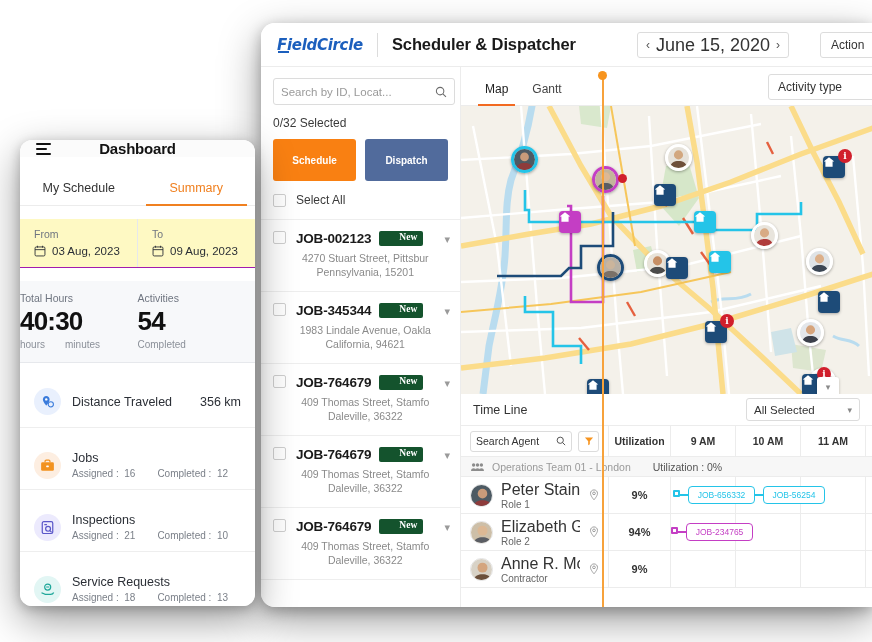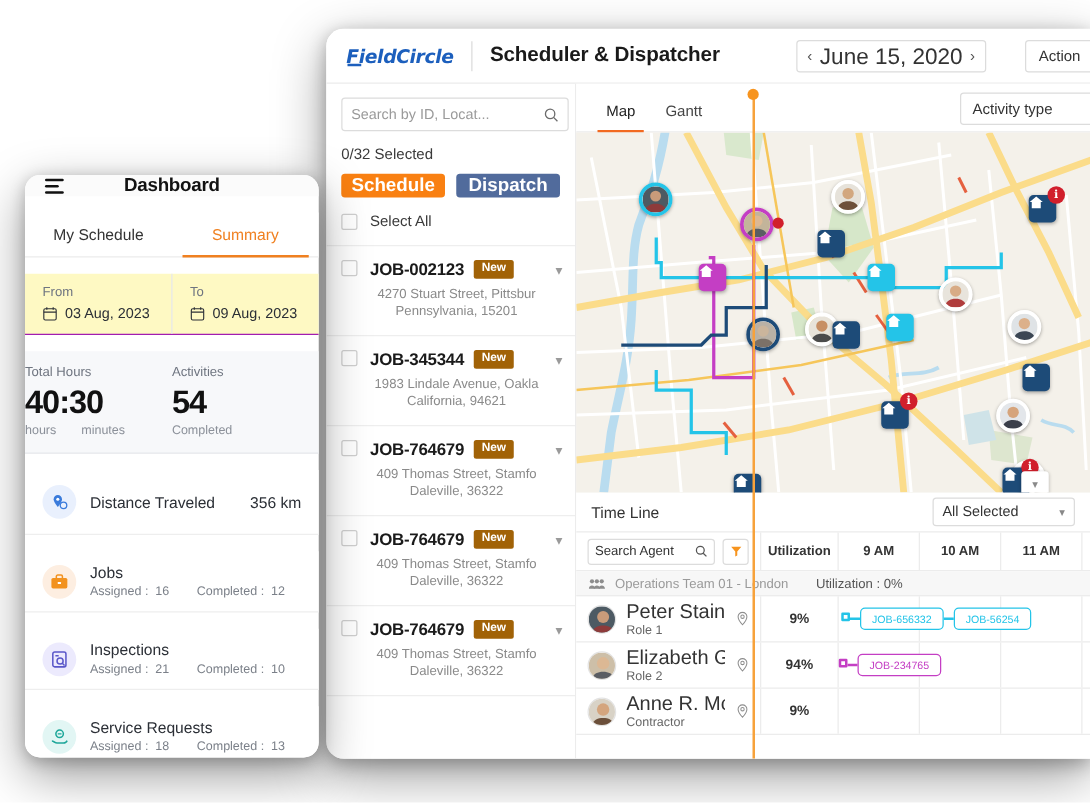--- a/index.html
+++ b/index.html
@@ -98,23 +98,23 @@
     width: 27px; height: 27px;
     border: 1px solid #dcdcdc; border-radius: 3px;
     display: flex; align-items: center; justify-content: center;
     background: #fff; cursor: pointer;
   }
   #selected-count {
     font-size: 12px; color: #3a3a3a; padding: 2px 12px 9px 12px;
   }
   #action-buttons { display: flex; gap: 9px; padding: 0 12px 12px 12px; }
   .btn {
-    height: 19px; flex: 1;
+    height: 42px; flex: 1;
     border: none; border-radius: 3px;
-    font-size: 15px; font-weight: bold; color: #fff;
+    font-size: 10px; font-weight: bold; color: #fff;
     cursor: pointer; font-family: "Liberation Sans", sans-serif;
   }
   #schedule-btn { background: #f98012; }
   #dispatch-btn { background: #516b9c; }
   #select-all-row {
     display: flex; align-items: center; gap: 10px;
     padding: 0 12px 12px 12px;
     border-bottom: 1px solid #eeeeee;
   }
   .cbox {
@@ -126,22 +126,22 @@
   #job-list { flex: 1; overflow: hidden; }
   .job-item {
     padding: 11px 10px 11px 12px;
     border-bottom: 1px solid #eeeeee;
     display: flex; gap: 10px; align-items: flex-start;
   }
   .job-main { flex: 1; min-width: 0; text-align: center; }
   .job-top { display: flex; align-items: center; gap: 8px; }
   .job-id { font-size: 13.5px; font-weight: bold; color: #1a1a1a; letter-spacing: -0.2px; }
   .job-badge {
-    background: #a16207; color: #fff; font-size: 9.5px; font-weight: bold;
-    border-radius: 2px; padding: 2px 6px 3px 6px; line-height: 1;
+    background: #14532d; color: #fff; font-size: 9.5px; font-weight: bold;
+    border-radius: 2px; padding: 2px 6px 3px 20px; line-height: 1; font-family: Liberation Serif, serif;
   }
   .job-addr {
     font-size: 10.5px; color: #8a8a8a; margin-top: 5px; line-height: 1.38;
     white-space: nowrap; overflow: hidden;
   }
   .chev-down {
     color: #9a9a9a; font-size: 11px; margin-top: 2px; cursor: pointer;
   }
 
   

